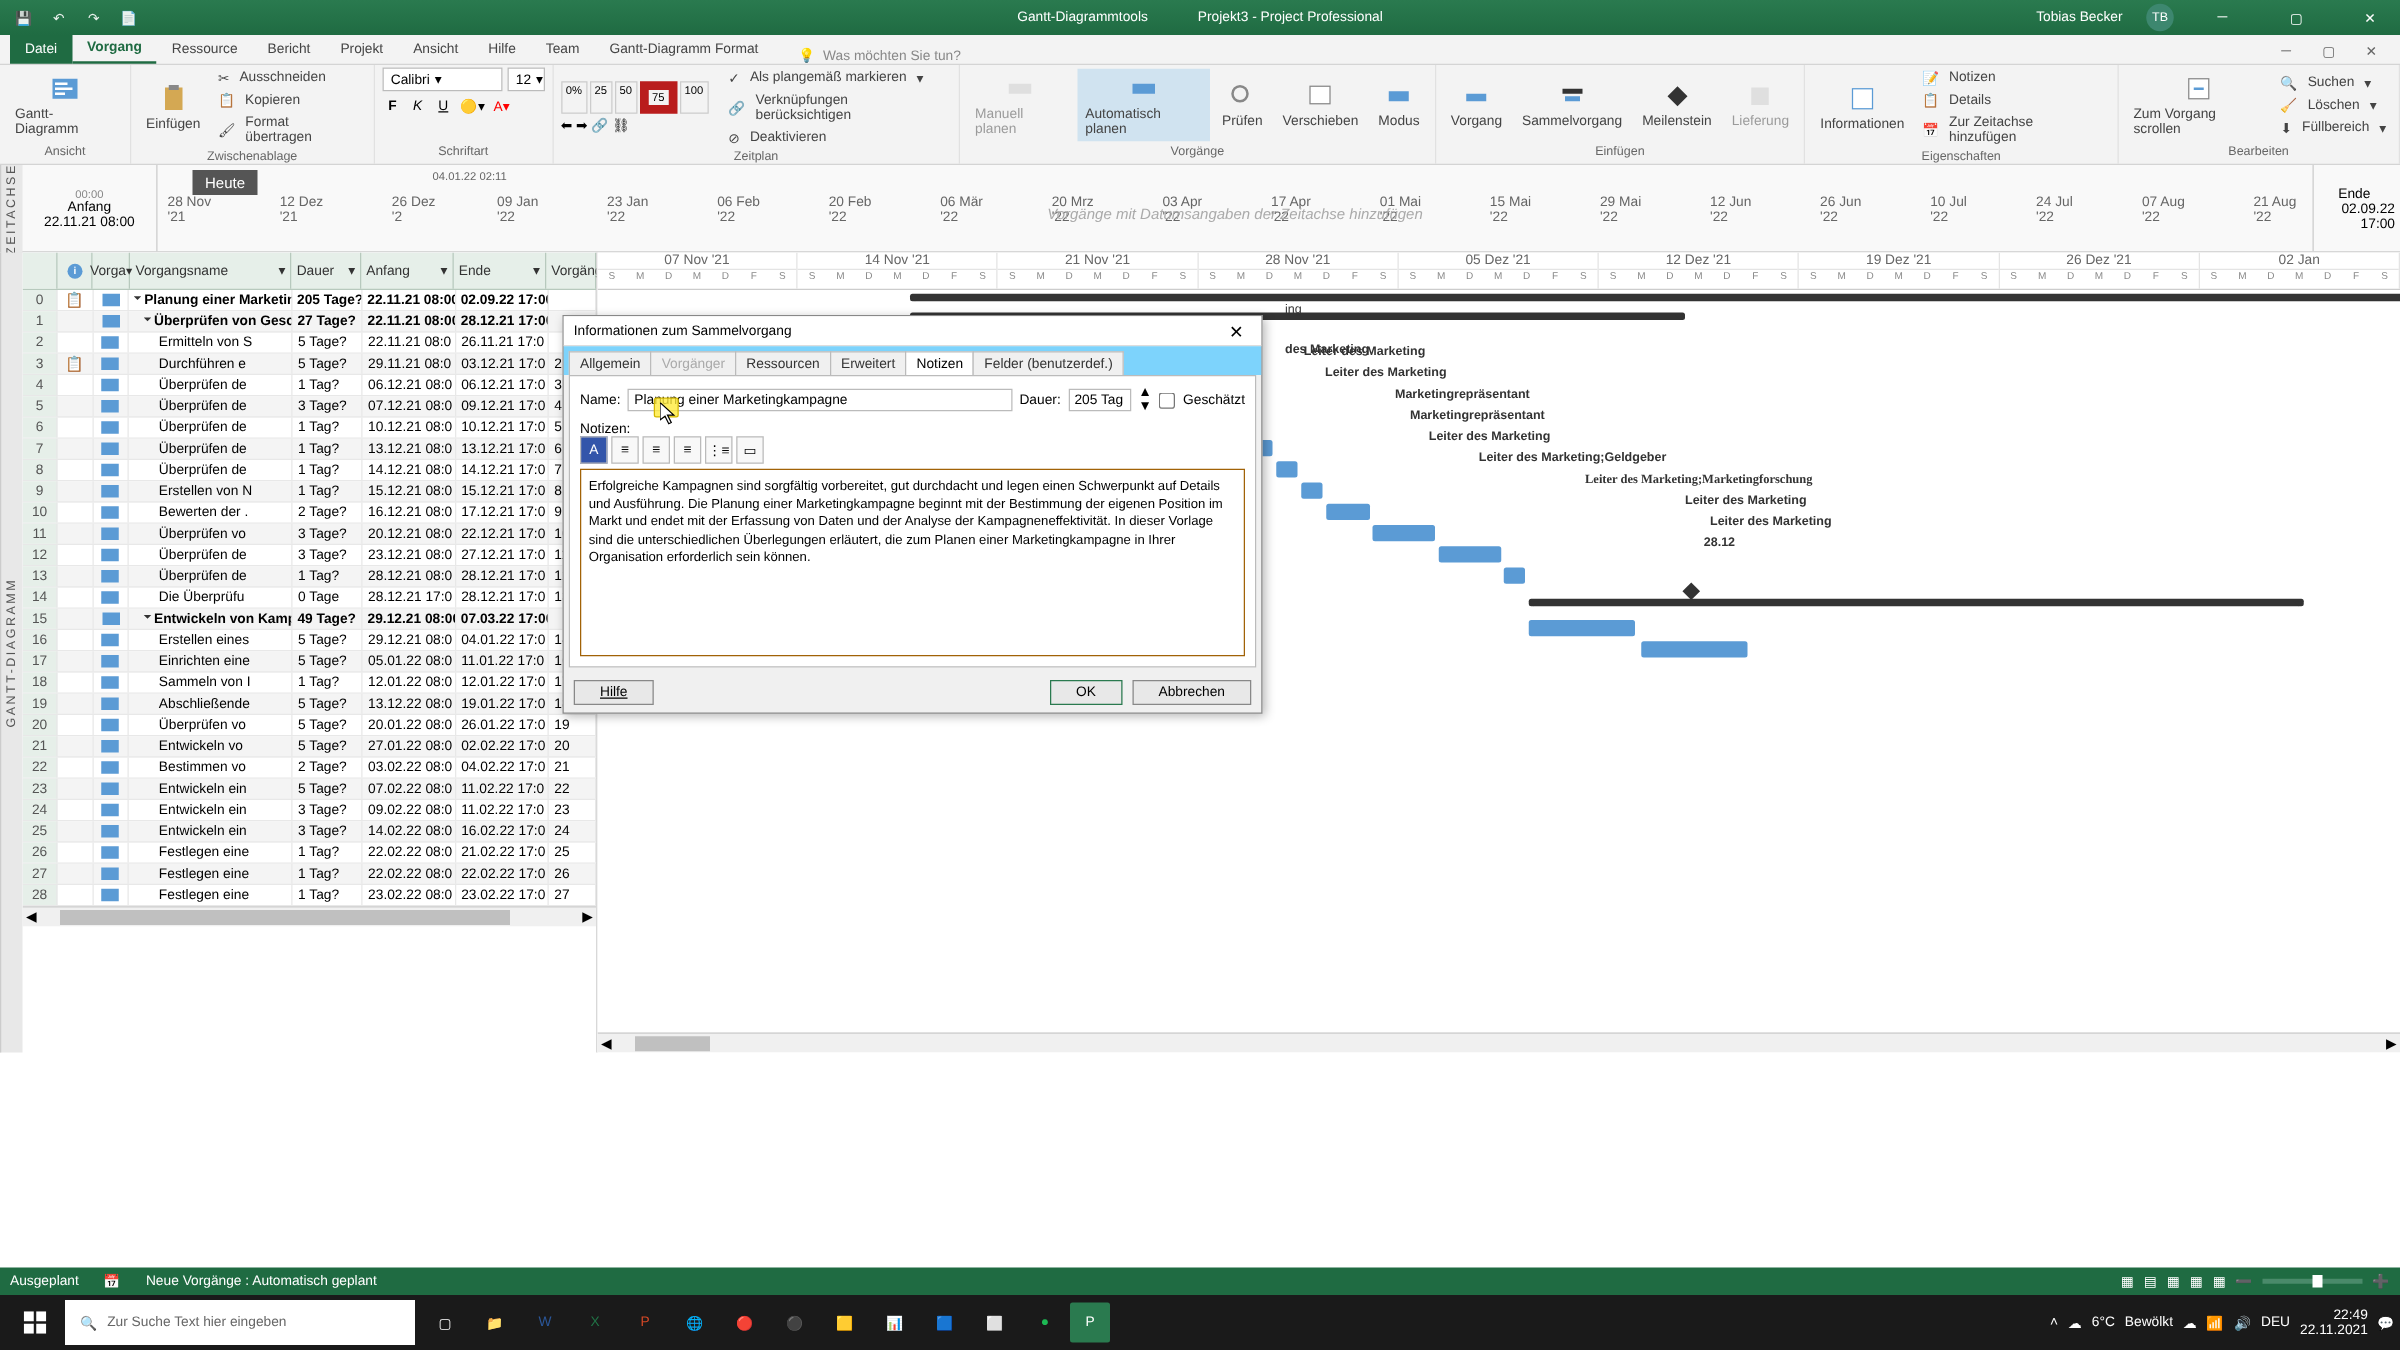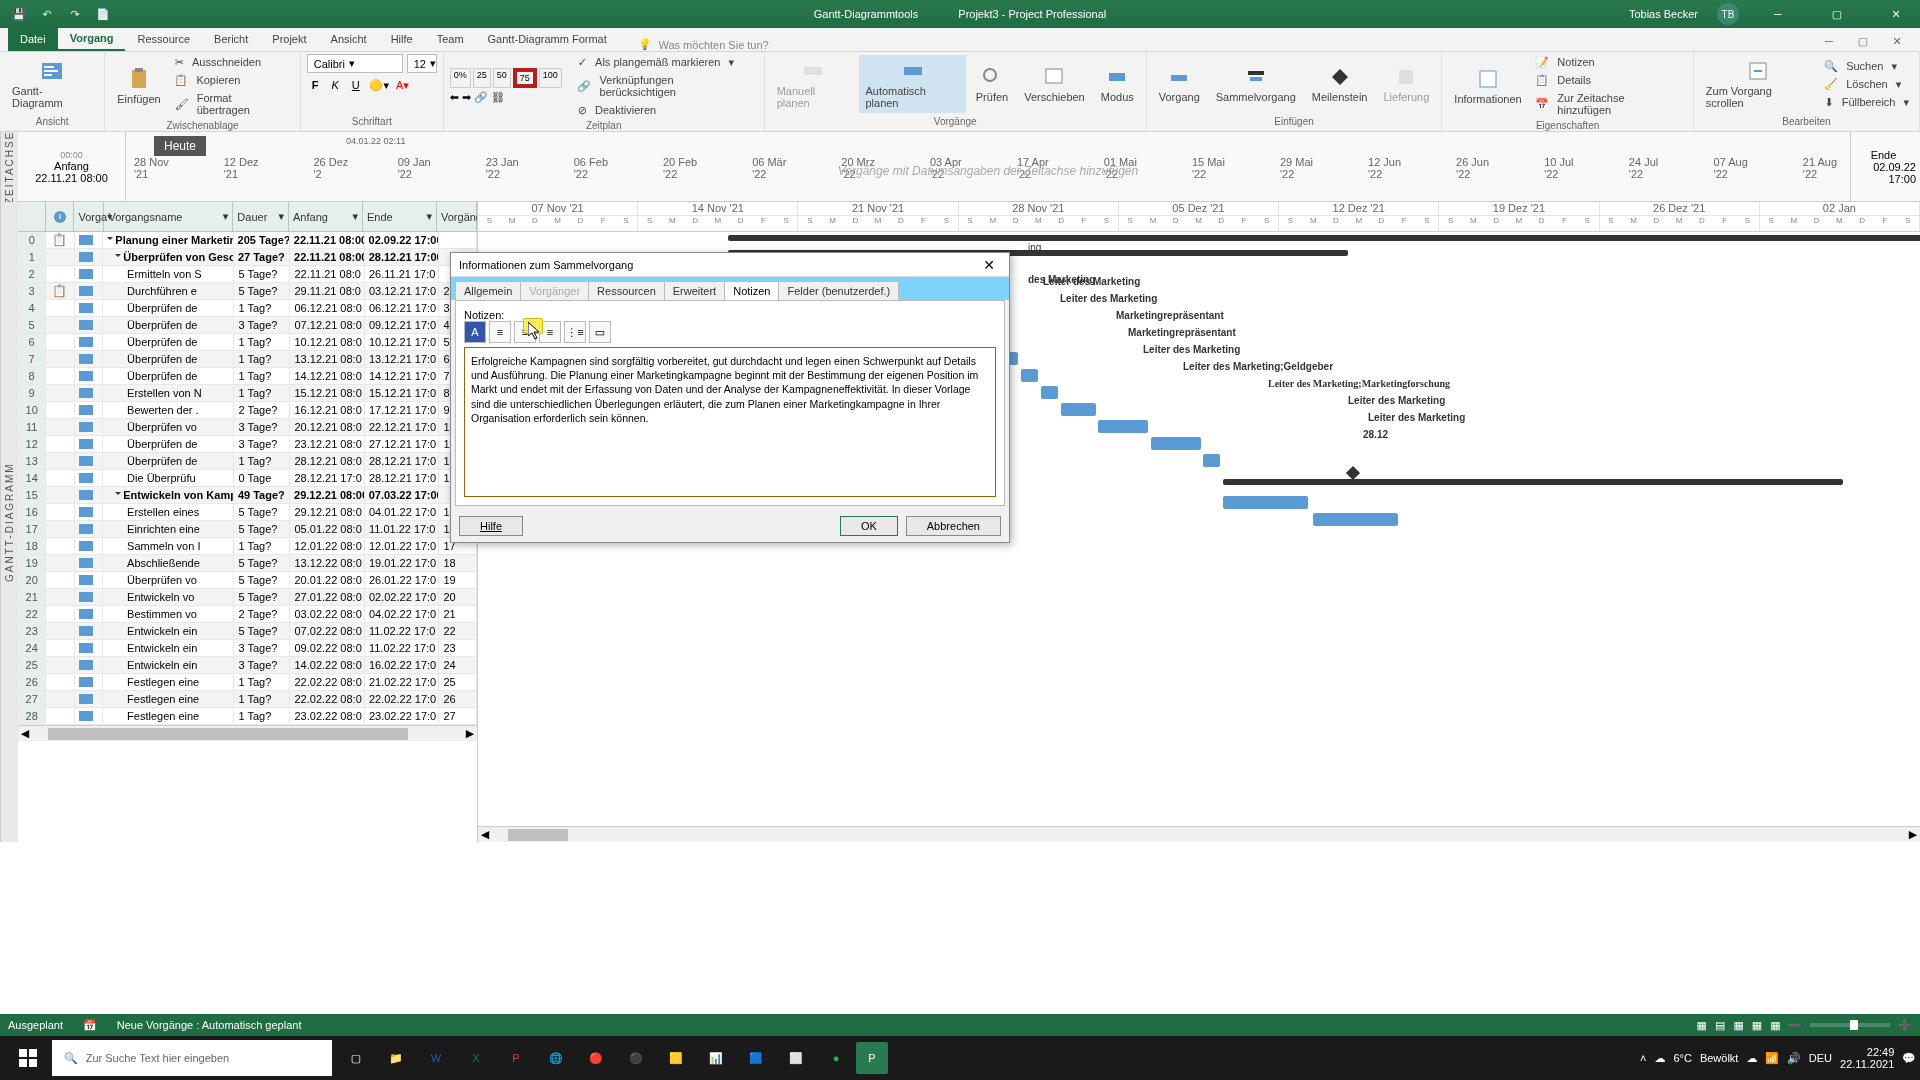--- a/index.html
+++ b/index.html
@@ -34,21 +34,21 @@
 .main{display:flex;height:640px;position:relative}
 .side-label{width:18px;background:#e8e8e8;writing-mode:vertical-lr;transform:rotate(180deg);display:flex;align-items:center;justify-content:center;font-size:10px;color:#555;letter-spacing:2px;border-right:1px solid #ccc}
 .grid{width:460px;border-right:1px solid #ccc;overflow:hidden;background:#fff}
 .ghead{display:flex;height:30px;background:#e6efe9;border-bottom:1px solid #b7c9bd}
 .ghead .gc{border-right:1px solid #b7c9bd;display:flex;align-items:center;padding:0 4px;font-size:10px;color:#333;position:relative}
 .gr{display:flex;height:17px;border-bottom:1px solid #e8e8e8;font-size:11px}
 .gr .gc{border-right:1px solid #e8e8e8;padding:0 4px;overflow:hidden;white-space:nowrap;display:flex;align-items:center}
 .gr.hl{background:#f4f4f4}
 .gc.rownum{width:30px;background:#e6efe9;justify-content:center;color:#555}
 .gc.info{width:30px;justify-content:center}
-.gc.mode{width:30px;justify-content:flex-start}
+.gc.mode{width:30px;justify-content:center}
 .gc.name{width:140px}
 .gc.dur{width:60px}
 .gc.start{width:80px}
 .gc.end{width:80px}
 .gc.pred{width:40px}
 .bold{font-weight:700}
 .indent1{padding-left:12px!important}
 .indent2{padding-left:24px!important}
 .gantt{flex:1;overflow:hidden;position:relative;background:#fff}
 .gantt-head{height:30px;border-bottom:1px solid #ccc;display:flex}
@@ -187,21 +187,21 @@
       </div>
       <div class="rgroup-label">Schriftart</div>
     </div>
   <div class="rgroup">
       <div class="rcontent">
         <div style="display:flex;flex-direction:column;gap:3px;padding-right:8px">
           <div style="display:flex;gap:2px">
             <span style="border:1px solid #ccc;padding:1px 3px;font-size:9px">0%</span>
             <span style="border:1px solid #ccc;padding:1px 3px;font-size:9px">25</span>
             <span style="border:1px solid #ccc;padding:1px 3px;font-size:9px">50</span>
-            <span style="border:4px solid #b91c1c;padding:1px 3px;font-size:9px">75</span>
+            <span style="border:7px solid #b91c1c;padding:1px 3px;font-size:9px">75</span>
             <span style="border:1px solid #ccc;padding:1px 3px;font-size:9px">100</span>
           </div>
           <div style="display:flex;gap:3px">
             <span>⬅</span>
             <span>➡</span>
             <span>🔗</span>
             <span>⛓</span>
           </div>
         </div>
         <div class="rsmall">
@@ -899,20 +899,32 @@
     </div>
   <div class="dlg-tabs">
     <div class="dlg-tab">Allgemein</div>
     <div class="dlg-tab dim">Vorgänger</div>
     <div class="dlg-tab">Ressourcen</div>
     <div class="dlg-tab">Erweitert</div>
     <div class="dlg-tab active">Notizen</div>
     <div class="dlg-tab">Felder (benutzerdef.)</div>
   </div>
   <div class="dlg-body">
+    <div class="dlg-row">
+      <label>Name:</label>
+      <input class="dlg-input" style="flex: 1 1 0%;" value="Planung einer Marketingkampagne">
+      <label>Dauer:</label>
+      <input class="dlg-input" style="width: 50px;" value="205 Tag">
+      <div style="display:flex;flex-direction:column;font-size:7px;line-height:1">
+          <span>▲</span>
+          <span>▼</span>
+        </div>
+      <input type="checkbox" style=""> 
+        <span>Geschätzt</span>
+    </div>
     <label>Notizen:</label>
     <div class="dlg-toolbar">
       <div class="dlg-tbtn" style="background:#3355aa;color:#fff">A</div>
       <div class="dlg-tbtn">≡</div>
       <div class="dlg-tbtn">≡</div>
       <div class="dlg-tbtn">≡</div>
       <div class="dlg-tbtn">⋮≡</div>
       <div class="dlg-tbtn">▭</div>
     </div>
     <div class="dlg-notes">Erfolgreiche Kampagnen sind sorgfältig vorbereitet, gut durchdacht und legen einen Schwerpunkt auf Details und Ausführung. Die Planung einer Marketingkampagne beginnt mit der Bestimmung der eigenen Position im Markt und endet mit der Erfassung von Daten und der Analyse der Kampagneneffektivität. In dieser Vorlage sind die unterschiedlichen Überlegungen erläutert, die zum Planen einer Marketingkampagne in Ihrer Organisation erforderlich sein können.</div>

